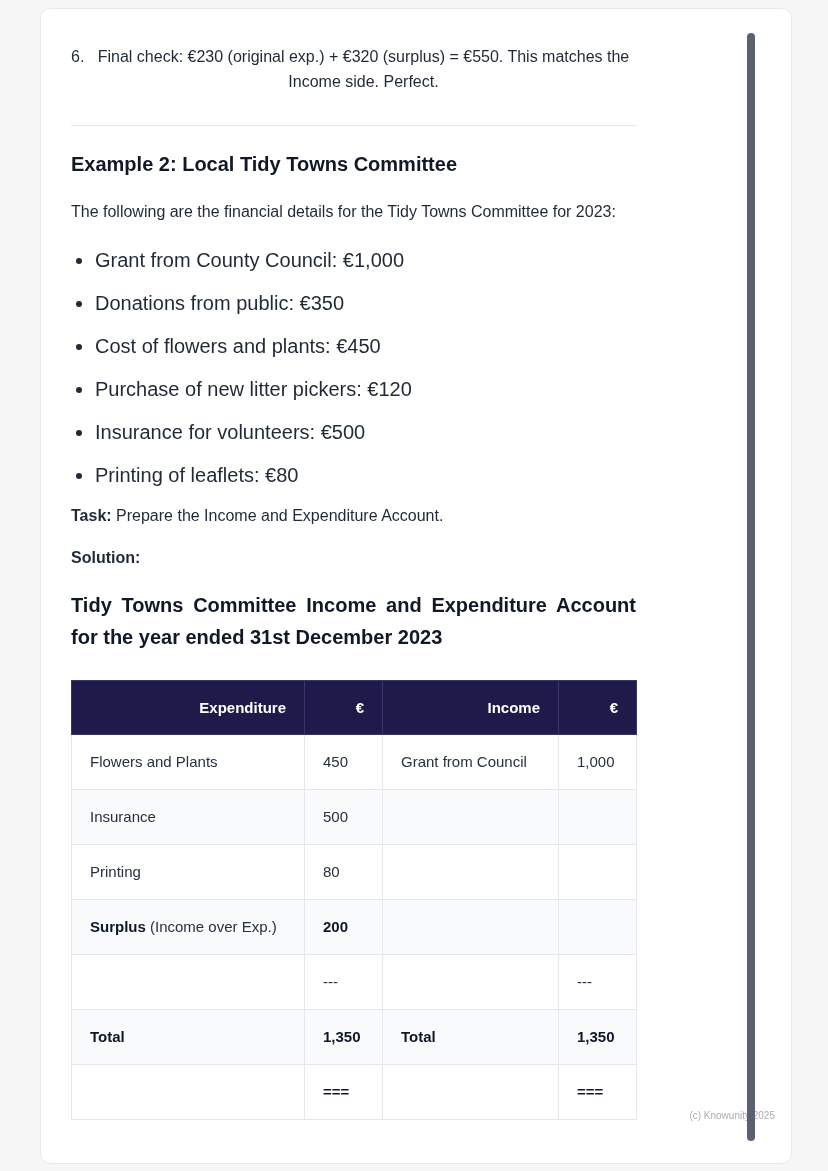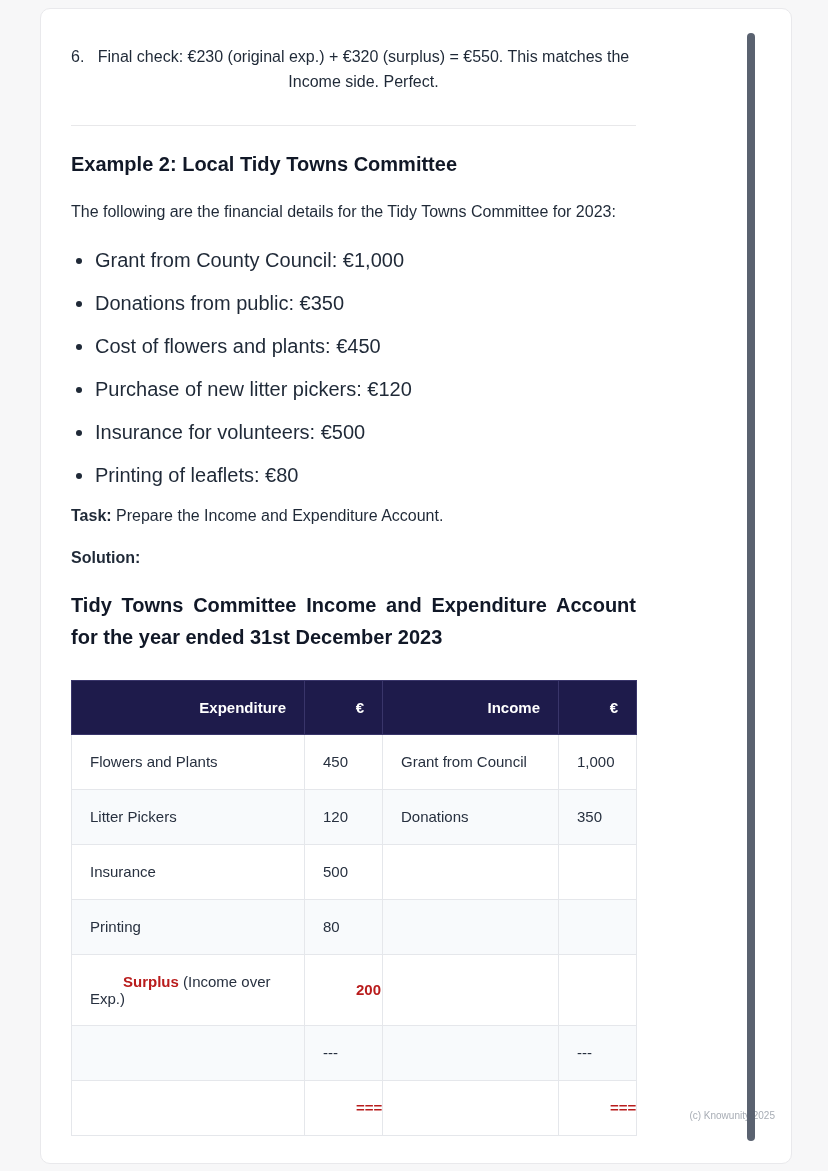--- a/index.html
+++ b/index.html
@@ -97,21 +97,21 @@
   }
   table.account-table td {
     border: 1px solid var(--border);
     padding: 18px 18px;
     vertical-align: middle;
     color: #27303f;
     height: 55px;
   }
   table.account-table tbody tr:nth-child(even) { background: var(--row-alt); }
   table.account-table tbody tr:nth-child(odd) { background: #ffffff; }
-  table.account-table td strong { font-weight: 700; color: #b91c1c; margin-left: 33px; }
+  table.account-table td strong { font-weight: 700; color: #0f172a; }
   .watermark {
     position: absolute;
     right: 16px;
     bottom: 42px;
     font-size: 10px;
     color: #a8adb5;
     z-index: 1;
   }
   .scrollbar {
     position: absolute;
@@ -172,26 +172,20 @@
           </tr>
       </thead>
       <tbody>
           <tr>
             <td><span>Flowers and Plants</span></td>
             <td><span>450</span></td>
             <td><span>Grant from Council</span></td>
             <td><span>1,000</span></td>
           </tr>
           <tr>
-            <td><span>Litter Pickers</span></td>
-            <td><span>120</span></td>
-            <td><span>Donations</span></td>
-            <td><span>350</span></td>
-          </tr>
-          <tr>
             <td><span>Insurance</span></td>
             <td><span>500</span></td>
             <td></td>
             <td></td>
           </tr>
           <tr>
             <td><span>Printing</span></td>
             <td><span>80</span></td>
             <td></td>
             <td></td>
@@ -200,20 +194,26 @@
             <td><strong>Surplus</strong><span> (Income over Exp.)</span></td>
             <td><strong>200</strong></td>
             <td></td>
             <td></td>
           </tr>
           <tr>
             <td></td>
             <td><span>---</span></td>
             <td></td>
             <td><span>---</span></td>
+          </tr>
+          <tr>
+            <td><strong>Total</strong></td>
+            <td><strong>1,350</strong></td>
+            <td><strong>Total</strong></td>
+            <td><strong>1,350</strong></td>
           </tr>
           <tr>
             <td></td>
             <td><strong>===</strong></td>
             <td></td>
             <td><strong>===</strong></td>
           </tr>
         </tbody>
     </table>
 

